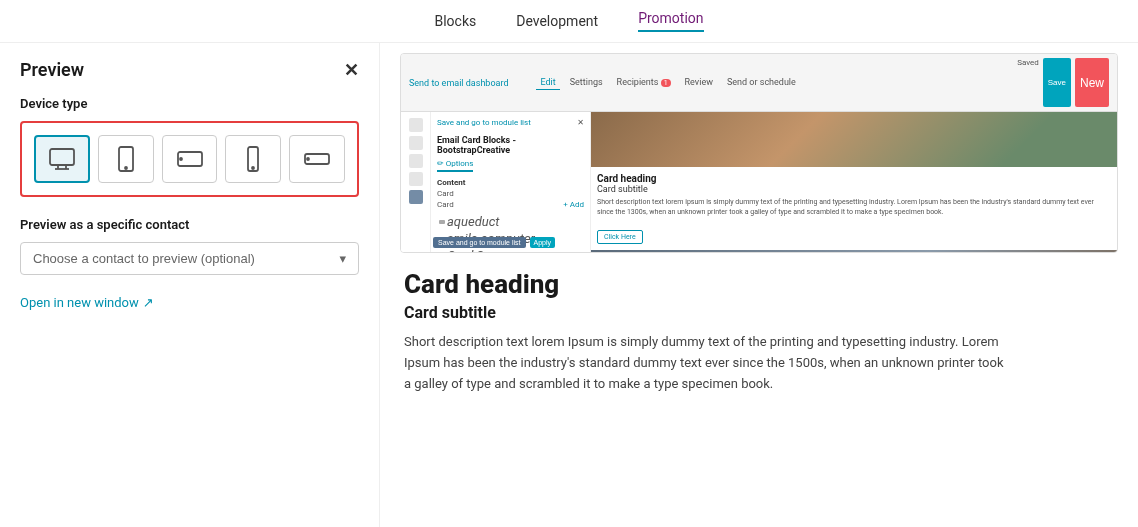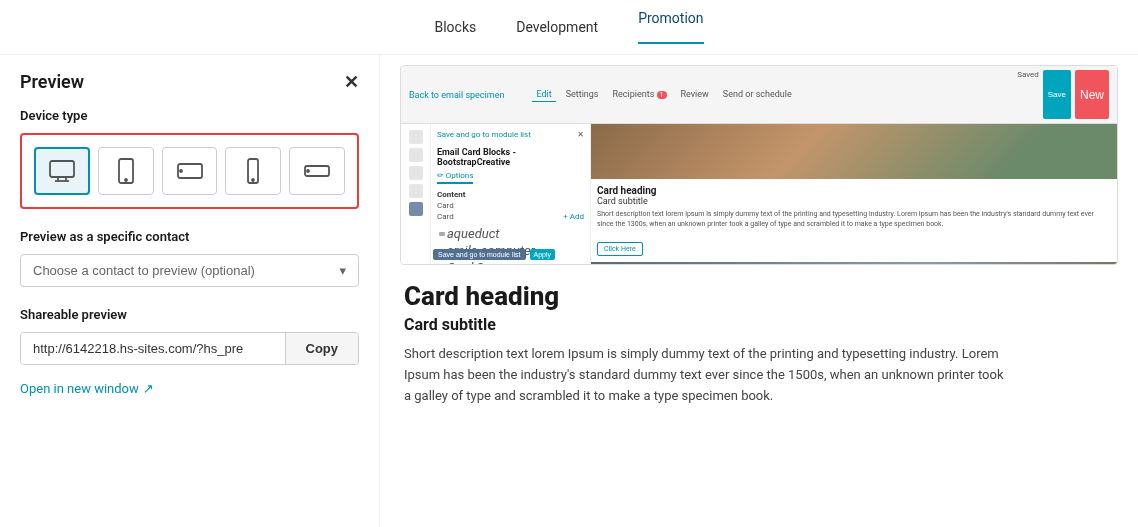--- a/index.html
+++ b/index.html
@@ -23,23 +23,23 @@
       border-bottom: 1px solid #eee;
       flex-shrink: 0;
     }
     .top-nav a {
       text-decoration: none;
       font-size: 14px;
       color: #333;
       cursor: pointer;
     }
     .top-nav a.active {
-      color: #0c4a6e;
+      color: #701a75;
       border-bottom: 2px solid #0091ae;
-      padding-bottom: 16px;
+      padding-bottom: 4px;
     }
 
     
     .main-content {
       display: flex;
       flex: 1;
       overflow: hidden;
     }
 
     
@@ -474,40 +474,33 @@
     </div>
 
     <div class="contact-section">
       <div class="contact-label">Preview as a specific contact</div>
       <button class="contact-dropdown">
         <span>Choose a contact to preview (optional)</span>
         <span class="dropdown-arrow">▾</span>
       </button>
     </div>
 
-    <div class="shareable-section">
-      <div class="shareable-label">Shareable preview</div>
-      <div class="shareable-input-row">
-        <input class="shareable-input" type="text" readonly="" value="http://6142218.hs-sites.com/?hs_pre" style="">
-        <button class="copy-btn">Copy</button>
-      </div>
-    </div>
 
     <a class="open-link">
       <span>Open in new window</span>
       <span>↗</span>
     </a>
   </div>
 
   <div class="right-panel">
 
     <div class="mini-browser">
 
       <div class="mini-browser-bar">
-        <span class="mini-bar-back">Back to email specimen</span>
+        <span class="mini-bar-back">Send to email dashboard</span>
         <div class="mini-bar-tabs">
           <span class="mini-tab active">Edit</span>
           <span class="mini-tab">Settings</span>
           <span class="mini-tab">
             <span>Recipients</span>
             <span class="mini-tab-badge">1</span>
           </span>
           <span class="mini-tab">Review</span>
           <span class="mini-tab">Send or schedule</span>
         </div>

